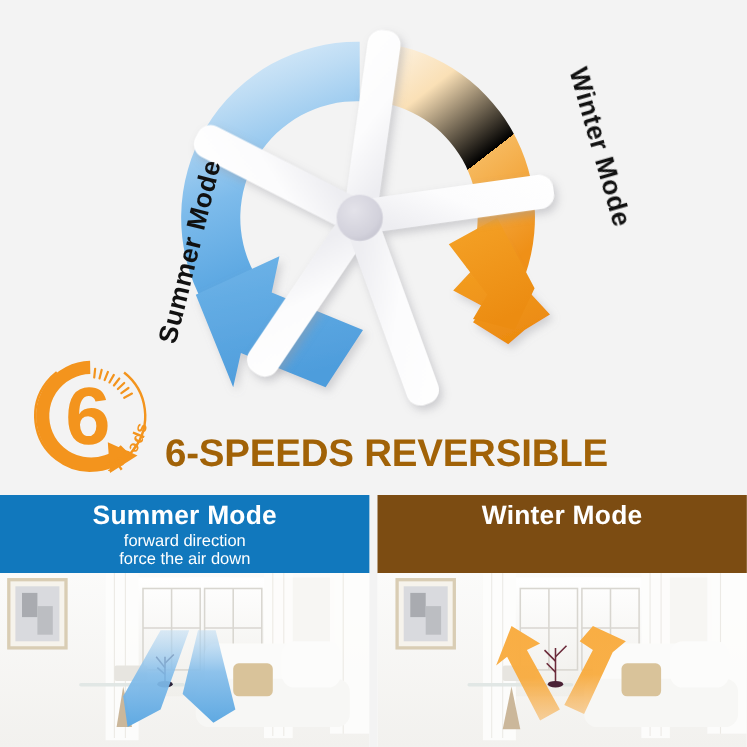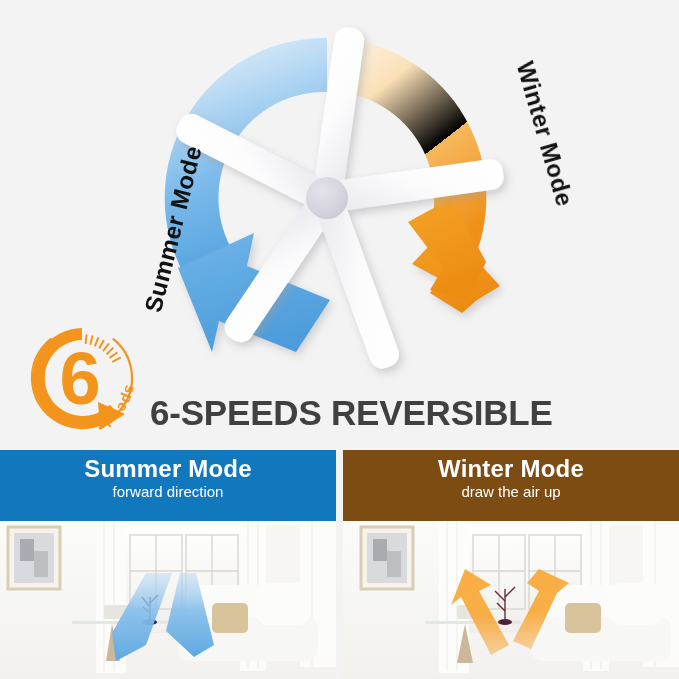--- a/index.html
+++ b/index.html
@@ -35,21 +35,21 @@
     transform-origin:center center;
   }
 
   
   #badge{position:absolute;left:22px;top:318px;width:120px;height:120px;}
   #badgeSvg{position:absolute;left:0;top:0;}
 
   
   #title{
     position:absolute;left:150px;top:391px;width:500px;height:44px;
-    font-size:35px;font-weight:bold;color:#404040;
+    font-size:35px;font-weight:bold;color:#a16207;
     letter-spacing:-0.2px;line-height:44px;
     white-space:nowrap;
   }
 
   
   #panels{position:absolute;left:0;top:450px;width:679px;height:229px;}
   .panel{position:absolute;top:0;width:336px;height:229px;overflow:hidden;background:#f3f3f3;}
   .panel.left{left:0;}
   .panel.right{left:343px;}
 
@@ -200,20 +200,21 @@
   </div>
 
   <div id="title">6-SPEEDS REVERSIBLE</div>
 
   <div id="panels">
 
     <div class="panel left">
       <div class="banner summer">
         <h3>Summer Mode</h3>
         <p>forward direction</p>
+        <p>force the air down</p>
       </div>
       <div class="photo">
         <svg class="photoSvg" width="336" height="158" viewBox="0 0 336 158">
           <defs>
             <linearGradient id="wallG" x1="0" y1="0" x2="0" y2="1">
               <stop offset="0%" stop-color="#fbfbfa"></stop>
               <stop offset="100%" stop-color="#f2f1ee"></stop>
             </linearGradient>
             <linearGradient id="winG" x1="0" y1="0" x2="0" y2="1">
               <stop offset="0%" stop-color="#ffffff"></stop>
@@ -280,21 +281,20 @@
             <path d="M 146 52 L 172 52 L 146 124 L 116 140 L 112 112 Z" fill="url(#blueFlow)"></path>
             <path d="M 180 52 L 196 52 L 214 124 L 194 136 L 166 110 Z" fill="url(#blueFlow)"></path>
           </g>
         </svg>
       </div>
     </div>
 
     <div class="panel right">
       <div class="banner winter">
         <h3>Winter Mode</h3>
-        <p>draw the air up</p>
       </div>
       <div class="photo">
         <svg class="photoSvg" width="336" height="158" viewBox="0 0 336 158">
           <defs>
             <linearGradient id="wallG2" x1="0" y1="0" x2="0" y2="1">
               <stop offset="0%" stop-color="#fbfbfa"></stop>
               <stop offset="100%" stop-color="#f2f1ee"></stop>
             </linearGradient>
             <linearGradient id="winG2" x1="0" y1="0" x2="0" y2="1">
               <stop offset="0%" stop-color="#ffffff"></stop>

